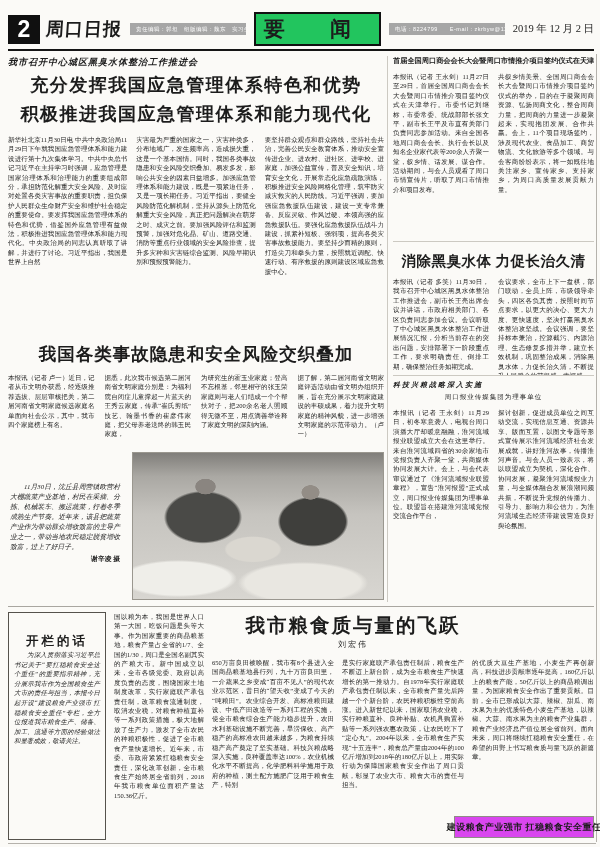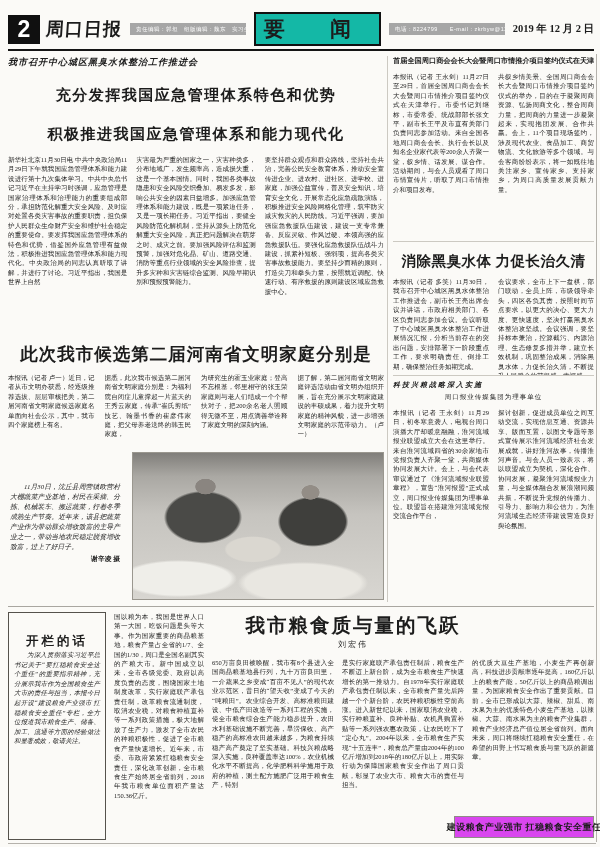--- a/index.html
+++ b/index.html
@@ -13,37 +13,37 @@
   
   .hdr{position:absolute;left:8px;top:12px;width:586px;height:34px;display:flex;align-items:center;}
   .pagenum{width:32px;height:29px;background:#101010;color:#fff;font-weight:bold;
     font-size:23px;display:flex;align-items:center;justify-content:center;
     font-family:"Liberation Sans",sans-serif;}
   .masthead{font-size:18px;font-weight:bold;margin:0 8px 0 6px;letter-spacing:1px;
     transform:skewX(-4deg);white-space:nowrap;}
   .graybar{background:#a6a6a6;color:#fdfdfd;font-size:5.5px;line-height:12px;height:12px;
     padding:0 6px;white-space:nowrap;overflow:hidden;flex:1;letter-spacing:.5px;
     font-family:"Liberation Sans",sans-serif;}
-  .secbox{border:2px solid #111;background:#14b8a6;margin:0 8px;padding:3px 8px;
+  .secbox{border:2px solid #111;background:#22c55e;margin:0 8px;padding:3px 8px;
     font-size:21px;font-weight:bold;letter-spacing:20px;white-space:nowrap;line-height:24px;}
-  .dateline{font-size:10.5px;font-weight:bold;white-space:nowrap;margin-left:8px;}
+  .dateline{font-size:10.5px;font-weight:normal;white-space:nowrap;margin-left:8px;}
   .hdr-rule{position:absolute;left:8px;top:49px;width:586px;height:2px;background:#151515;}
   .edge-rule{position:absolute;right:3px;top:54px;width:1px;height:788px;background:#b5b2ac;}
   .bottom-rule{position:absolute;left:8px;top:843px;width:588px;height:1px;background:#b5b2ac;}
 
   
   .kicker{font-size:9px;font-weight:bold;font-style:italic;letter-spacing:1px;}
   .bodytxt{font-size:6.5px;line-height:9.4px;text-align:justify;overflow:hidden;}
   .cols{display:flex;gap:9px;}
   .col{flex:1;overflow:hidden;}
 
   
   .lead{position:absolute;left:8px;top:56px;width:376px;height:284px;}
-  .lead-head{font-size:15px;font-weight:bold;letter-spacing:1.5px;line-height:26px;
-    text-align:center;white-space:nowrap;margin-top:13px;}
+  .lead-head{font-size:18px;font-weight:bold;letter-spacing:1.5px;line-height:26px;
+    text-align:center;white-space:nowrap;margin-top:3px;}
   .lead .cols{margin-top:8px;height:212px;}
 
   .vrule{position:absolute;left:387px;top:56px;width:1px;height:546px;background:#ccc9c2;}
 
   
   .summit{position:absolute;left:393px;top:56px;width:201px;height:182px;}
   .summit-head{font-size:7.2px;font-weight:bold;white-space:nowrap;overflow:hidden;text-align:center;}
   .summit .cols{margin-top:6px;height:160px;}
   .r-rule1{position:absolute;left:393px;top:241px;width:201px;height:1px;background:#ccc9c2;}
   .water{position:absolute;left:393px;top:246px;width:201px;height:126px;margin-top:6px;}
@@ -149,21 +149,21 @@
   <div class="alliance">
     <div class="kicker">科技兴粮战略深入实施</div>
     <div class="alliance-sub">周口报业传媒集团为理事单位</div>
     <div class="cols">
       <div class="col bodytxt">本报讯（记者 王永剑）11月29日，初冬寒意袭人，电视台周口演播大厅却暖意融融，淮河流域报业联盟成立大会在这里举行。来自淮河流域四省的30余家地市党报负责人齐聚一堂，共商媒体协同发展大计。会上，与会代表审议通过了《淮河流域报业联盟章程》，宣告“淮河报盟”正式成立，周口报业传媒集团为理事单位。联盟旨在搭建淮河流域党报交流合作平台，</div>
       <div class="col bodytxt">探讨创新，促进成员单位之间互动交流，实现信息互通、资源共享、版面互置，以图文专题等形式宣传展示淮河流域经济社会发展成就，讲好淮河故事，传播淮河声音。与会人员一致表示，将以联盟成立为契机，深化合作、协同发展，凝聚淮河流域报业力量，与全媒体融合发展浪潮同频共振，不断提升党报的传播力、引导力、影响力和公信力，为淮河流域生态经济带建设营造良好舆论氛围。</div>
     </div>
   </div>
 
   <div class="family">
-    <div class="family-head">此次我市候选第二届河南省文明家庭分别是</div>
+    <div class="family-head">我国各类事故隐患和安全风险交织叠加</div>
     <div class="cols">
       <div class="col bodytxt">本报讯（记者 卢一）近日，记者从市文明办获悉，经逐级推荐选拔、层层审核把关，第二届河南省文明家庭候选家庭名单面向社会公示，其中，我市四个家庭榜上有名。</div>
       <div class="col bodytxt">据悉，此次我市候选第二届河南省文明家庭分别是：为福利院自闭症儿童撑起一片蓝天的王秀云家庭，传承“崔氏剪纸”技艺、翰墨书香的崔彦伟家庭，把父母养老送终的韩玉民家庭，</div>
       <div class="col bodytxt">为研究生的霍玉业家庭；登高不忘根基，邻里相守的张玉荣家庭则与老人们结成一个个帮扶对子，把200余名老人照顾得无微不至，用点滴善举诠释了家庭文明的深刻内涵。</div>
       <div class="col bodytxt">据了解，第二届河南省文明家庭评选活动由省文明办组织开展，旨在充分展示文明家庭建设的丰硕成果，着力提升文明家庭的精神风貌，进一步增强文明家庭的示范带动力。（卢一）</div>
     </div>
   </div>
 
   <div class="photorow">
     <div class="photocap">

